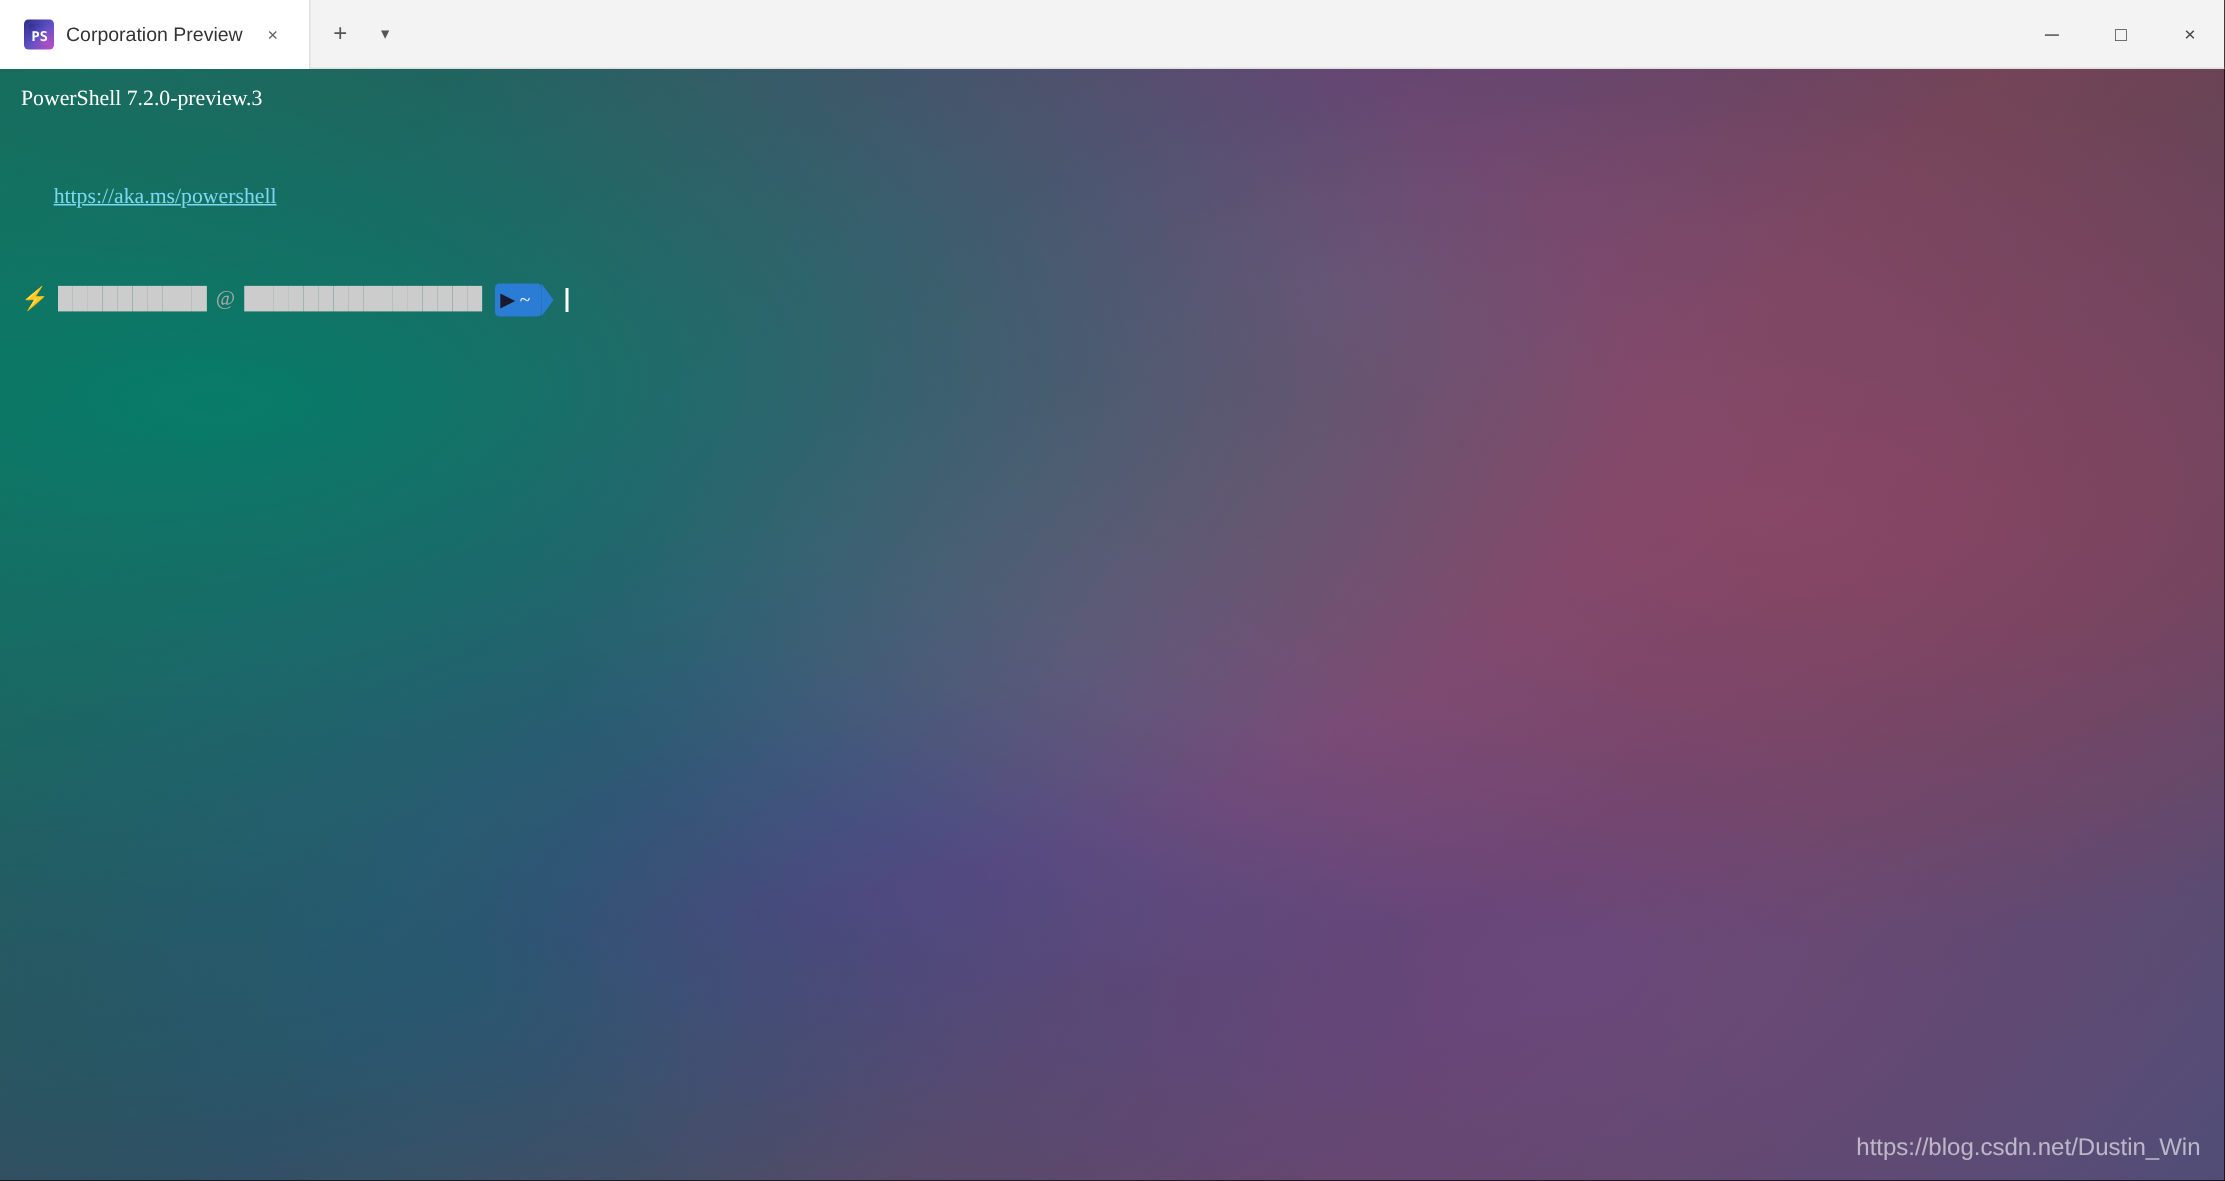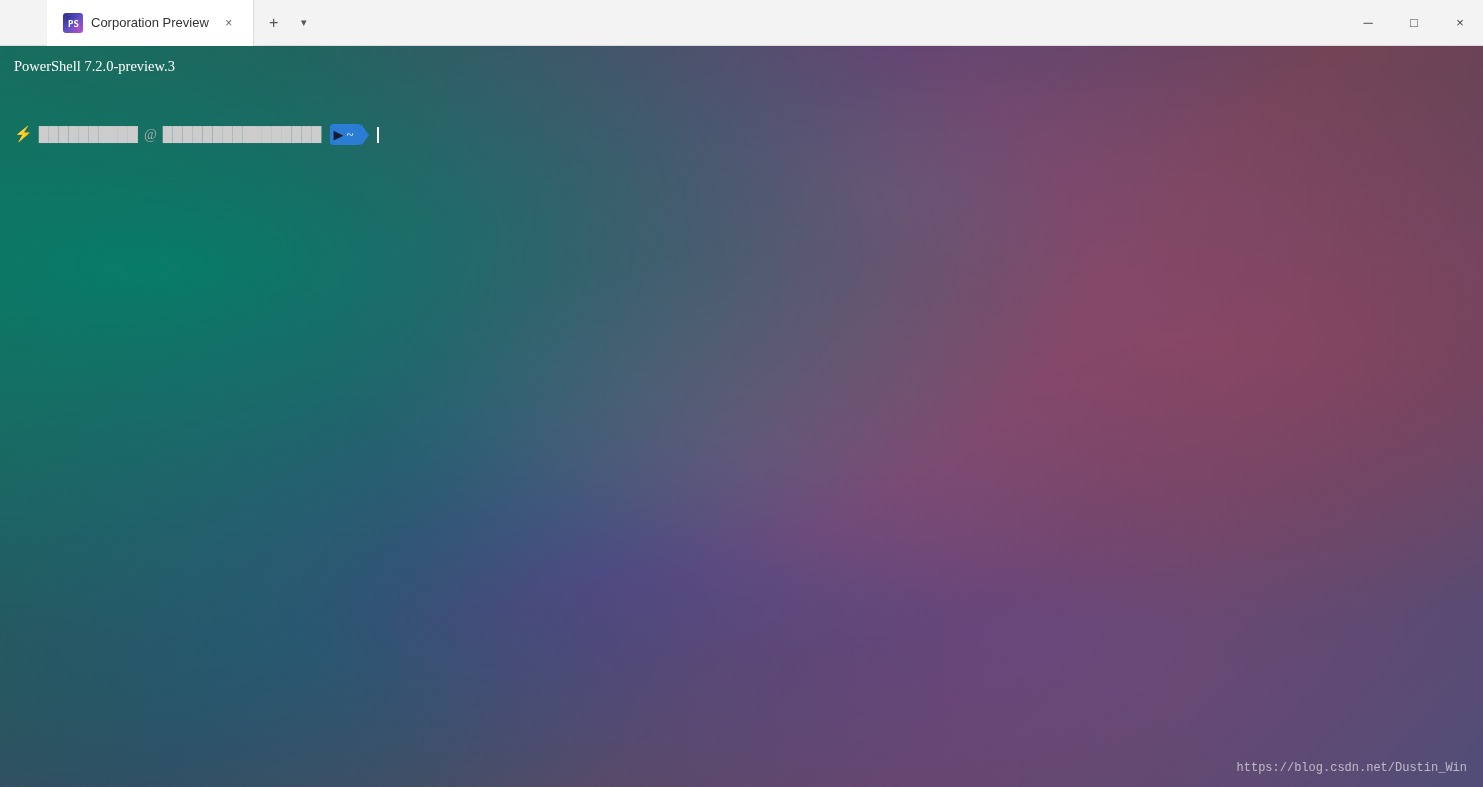--- a/index.html
+++ b/index.html
@@ -24,21 +24,20 @@
       z-index: 10;
       border-bottom: 1px solid #ddd;
       flex-shrink: 0;
     }
 
     .titlebar-left {
       display: flex;
       align-items: center;
       gap: 0;
       flex: 1;
-      padding-left: 47px;
     }
 
     .tab {
       display: flex;
       align-items: center;
       gap: 8px;
       padding: 0 16px;
       height: 46px;
       background: #fff;
       border-right: 1px solid #ddd;
@@ -229,22 +228,22 @@
       0%, 100% { opacity: 1; }
       50% { opacity: 0; }
     }
 
     
     .watermark {
       position: absolute;
       bottom: 12px;
       right: 16px;
       color: rgba(255,255,255,0.6);
-      font-size: 12px;
-      font-family: Liberation Mono, monospace;
+      font-size: 16px;
+      font-family: Liberation Sans, sans-serif;
     }
 
     
     .ps-icon {
       width: 20px;
       height: 20px;
       background: linear-gradient(135deg, #2d2d8a 0%, #5c4fc4 50%, #c04fc4 100%);
       border-radius: 3px;
       display: flex;
       align-items: center;
@@ -304,20 +303,23 @@
 </div>
 
 <div class="terminal-wrapper">
 
   <div class="bg-gradient"></div>
   <div class="terminal-overlay"></div>
 
   <div class="terminal-content">
     <span class="term-line">PowerShell 7.2.0-preview.3</span>
     <span class="term-line">&nbsp;</span>
+    <span class="term-line">
+      <a class="term-link">https://aka.ms/powershell</a>
+    </span>
     <span class="term-line">&nbsp;</span>
 
     <div class="term-prompt">
       <span class="prompt-lightning">⚡</span>
       <span class="prompt-user">██████████</span>
       <span class="prompt-at">@</span>
       <span class="prompt-host">████████████████</span>
       <span class="prompt-badge">
         <span class="prompt-badge-arrow">▶</span>
         <span class="prompt-badge-text">~</span>

